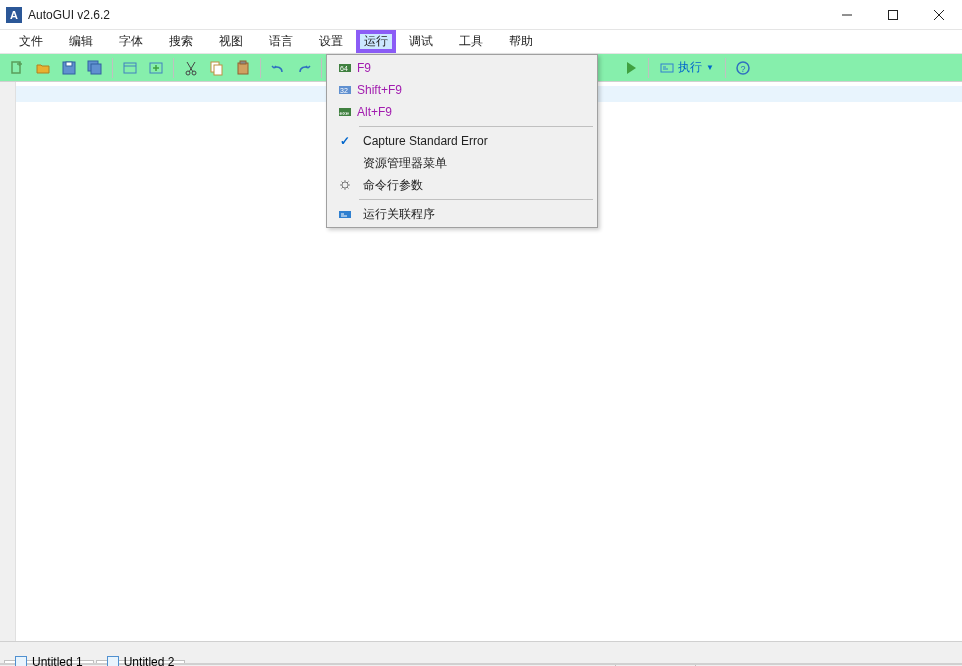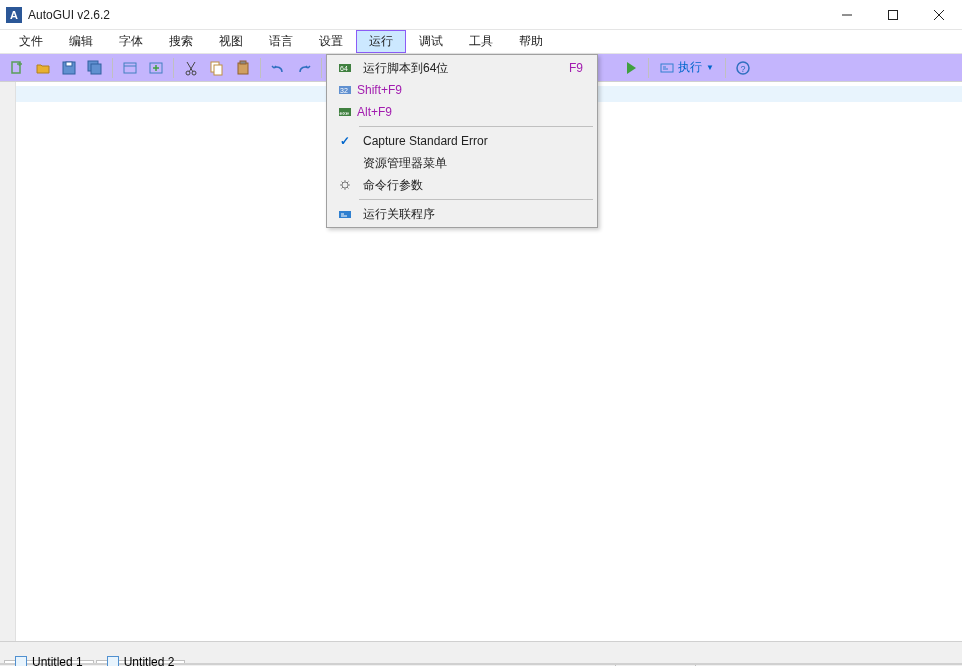--- a/index.html
+++ b/index.html
@@ -6,23 +6,23 @@
     body { font-family: "Microsoft YaHei", "Segoe UI", sans-serif; font-size: 12px; background: #fff; overflow: hidden; width: 962px; height: 666px; position: relative; }
     
     .titlebar { height: 30px; background: #fff; border-bottom: 1px solid #e5e5e5; display: flex; align-items: center; padding-left: 6px; }
     .app-icon { width: 16px; height: 16px; background: #2b5797; color: #fff; display: inline-flex; align-items: center; justify-content: center; font-size: 11px; font-weight: bold; margin-right: 6px; }
     .title-text { flex: 1; font-size: 12px; color: #222; }
     .win-controls { display: flex; height: 100%; }
     .win-btn { width: 46px; height: 100%; display: flex; align-items: center; justify-content: center; font-size: 12px; font-family: "Segoe MDL2 Assets", sans-serif; }
 
     .menubar { height: 24px; display: flex; align-items: stretch; padding: 0 6px; border-bottom: 1px solid #e5e5e5; }
     .menu-item { padding: 0 13px; display: flex; align-items: center; color: #222; cursor: default; position: relative; }
-    .menu-item.active { background: #cce8ff; border: 1px solid #8b5cf6; padding: 0 12px; }
-
-    .toolbar { height: 28px; display: flex; align-items: center; padding: 0 4px; border-bottom: 1px solid #d0d0d0; background: #c4b5fd; }
+    .menu-item.active { background: #cce8ff; border: 4px solid #8b5cf6; padding: 0 4px; }
+
+    .toolbar { height: 28px; display: flex; align-items: center; padding: 0 4px; border-bottom: 1px solid #d0d0d0; background: #86efac; }
     .tb-btn { width: 24px; height: 24px; display: flex; align-items: center; justify-content: center; margin: 0 1px; border: 1px solid transparent; }
     .tb-sep { width: 1px; height: 20px; background: #c0c0c0; margin: 0 4px; }
     .tb-exec { display: flex; align-items: center; height: 24px; padding: 0 6px; border: 1px solid transparent; color: #0066cc; }
     .tb-exec .arrow { margin-left: 4px; font-size: 8px; }
 
     .editor-area { position: relative; background: #fff; height: 560px; border-bottom: 1px solid #d0d0d0; }
     .current-line { position: absolute; top: 4px; left: 16px; right: 0; height: 16px; background: #e8f4fd; }
     .gutter { width: 16px; height: 100%; background: #f0f0f0; border-right: 1px solid #e0e0e0; }
 
     .tabbar { height: 22px; display: flex; align-items: stretch; background: #f0f0f0; border-bottom: 1px solid #d0d0d0; padding-left: 4px; }
@@ -219,21 +219,20 @@
 </div>
 
 <div class="dropdown-menu">
   <div class="dd-item">
     <div class="dd-icon-col">
         <svg width="14" height="14">
           <rect class="ico-64" x="1" y="3" width="12" height="8"></rect>
           <text x="2" y="10" font-size="7" fill="#fff">64</text>
         </svg>
       </div>
-    <div class="dd-label">运行脚本到64位</div>
     <div class="dd-shortcut">F9</div>
   </div>
   <div class="dd-item">
     <div class="dd-icon-col">
         <svg width="14" height="14">
           <rect class="ico-32" x="1" y="3" width="12" height="8"></rect>
           <text x="2" y="10" font-size="7" fill="#fff">32</text>
         </svg>
       </div>
     <div class="dd-shortcut">Shift+F9</div>

